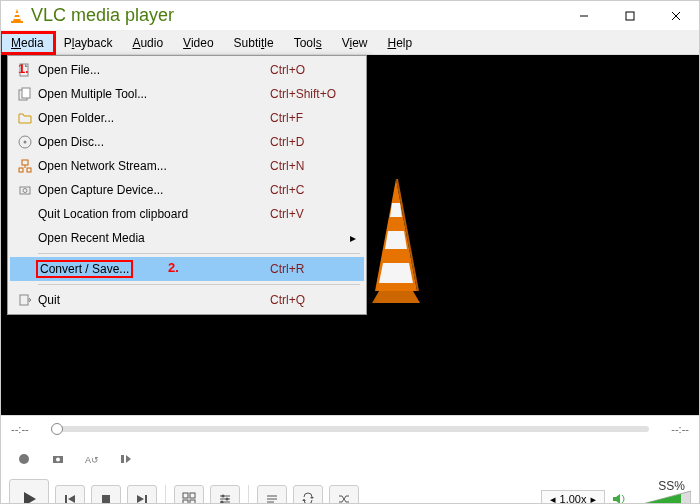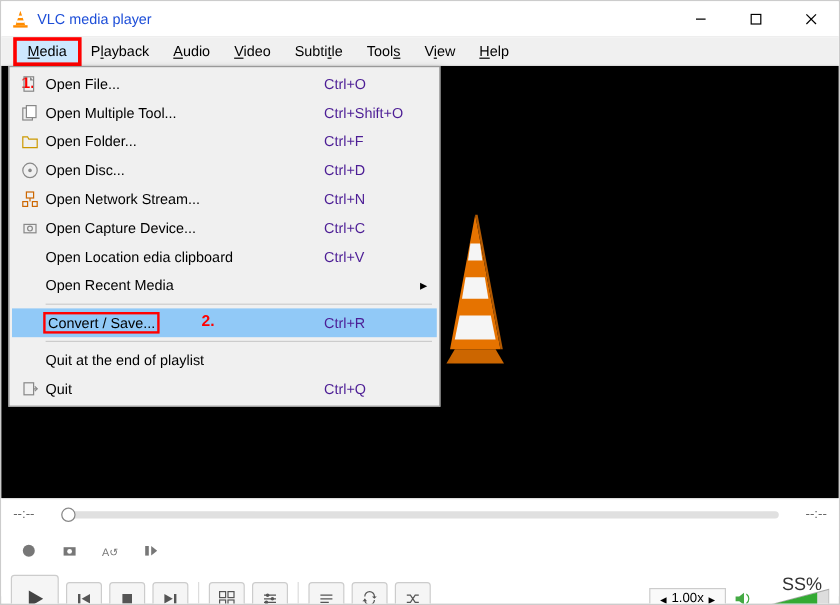--- a/index.html
+++ b/index.html
@@ -1,37 +1,37 @@
 <!DOCTYPE html>
 <html><head>
 <meta charset="utf-8">
 <style>
 * { margin: 0; padding: 0; box-sizing: border-box; font-family: "Segoe UI", Tahoma, sans-serif; }
 body { width: 700px; height: 504px; background: #fff; overflow: hidden; position: relative; border: 1px solid #ccc; }
 
 .titlebar { height: 30px; display: flex; align-items: center; padding: 0 0 0 8px; background: #fff; border-bottom: 1px solid #eee; }
 .titlebar .app-icon { width: 16px; height: 16px; margin-right: 6px; }
-.titlebar .title { font-size: 12px; color: #1d4ed8; flex: 1; }
+.titlebar .title { font-size: 18px; color: #4d7c0f; flex: 1; }
 .winbtns { display: flex; height: 100%; }
 .winbtn { width: 46px; height: 30px; display: flex; align-items: center; justify-content: center; font-size: 11px; font-family: monospace; }
 
-.menubar { height: 24px; display: flex; align-items: center; padding: 0 12px; background: #f0f0f0; border-bottom: 1px solid #ddd; }
+.menubar { height: 24px; display: flex; align-items: center; padding: 0 0; background: #f0f0f0; border-bottom: 1px solid #ddd; }
 .menuitem { padding: 3px 10px; font-size: 12px; color: #000; position: relative; }
 .menuitem u { text-decoration: underline; }
 .menuitem.active { background: #cde8ff; }
 .red-box { outline: 3px solid #f00; outline-offset: -1px; }
 
 .viewport { position: relative; height: 360px; background: #000; display: flex; align-items: center; justify-content: center; }
 .cone { position: absolute; left: 350px; top: 120px; width: 90px; height: 130px; }
 
 .dropdown { position: absolute; left: 6px; top: 54px; width: 360px; background: #f0f0f0; border: 1px solid #999; box-shadow: 3px 3px 8px rgba(0,0,0,.3); z-index: 10; padding: 2px; }
 .drow { display: flex; align-items: center; height: 24px; font-size: 12px; padding: 0 4px; position: relative; }
 .drow .ic { width: 22px; display:flex; align-items:center; justify-content:center; }
 .drow .lbl { flex: 1; padding-left: 2px; }
-.drow .sc { width: 90px; color: #4c1d95; }
+.drow .sc { width: 90px; color: #7f1d1d; }
 .drow .arrow { position: absolute; right: 8px; }
 .drow.hl { background: #91c9f7; }
 .dsep { height: 1px; background: #ccc; margin: 3px 4px 3px 28px; }
 .drow .red-inner { outline: 2px solid #f00; padding:0 2px; display:inline-block; }
 .annot { position:absolute; color:#f00; font-weight:bold; font-size:13px; }
 
 .seekbar { height: 26px; display: flex; align-items: center; padding: 0 10px; background: #fff; border-top: 1px solid #ddd; }
 .time { font-size: 11px; color: #666; width: 32px; }
 .track { flex: 1; height: 6px; background: #e0e0e0; margin: 0 8px; border-radius: 3px; position: relative; }
 .track .thumb { position: absolute; left: 0; top: -3px; width: 12px; height: 12px; background: #fff; border: 1px solid #888; border-radius: 50%; }
@@ -41,21 +41,21 @@
 .btn.large { width: 40px; height: 40px; }
 .btn.plain { border: none; background: transparent; }
 .row1 { display:flex; gap:4px; width:100%; }
 .row2 { display:flex; gap:6px; width:100%; align-items:center; }
 .divv { width:1px; height:28px; background:#ddd; margin:0 2px; }
 .spacer { flex:1; }
 .speed { font-size:11px; border:1px solid #ccc; padding:2px 8px; display:flex; gap:4px; align-items:center; background:#fafafa; }
 .vol { display:flex; align-items:center; gap:4px; }
 .vol-triangle { width:60px; height:20px; position:relative; }
 .vol-triangle svg { width:100%; height:100%; }
-.vol-pct { position:absolute; top:-10px; right:6px; font-size:15px; color:#333; }
+.vol-pct { position:absolute; top:-10px; right:6px; font-size:12px; color:#333; }
 svg { display:block; }
 </style>
 </head>
 <body>
 
 <div class="titlebar">
   <span class="app-icon">
     <svg viewBox="0 0 16 16">
         <polygon points="8,1 12,13 4,13" fill="#ff8c00"></polygon>
         <rect x="2" y="13" width="12" height="2" fill="#ff8c00"></rect>
@@ -167,46 +167,41 @@
         <svg width="14" height="14">
           <rect x="2" y="4" width="10" height="7" fill="none" stroke="#888"></rect>
           <circle cx="7" cy="7.5" r="2" fill="none" stroke="#888"></circle>
         </svg>
       </span>
     <span class="lbl">Open Capture Device...</span>
     <span class="sc">Ctrl+C</span>
   </div>
   <div class="drow">
     <span class="ic"></span>
-    <span class="lbl">Open Location edia clipboard</span>
+    <span class="lbl">Quit Location from clipboard</span>
     <span class="sc">Ctrl+V</span>
   </div>
   <div class="drow">
     <span class="ic"></span>
     <span class="lbl">Open Recent Media</span>
     <span class="sc"></span>
     <span class="arrow">▸</span>
   </div>
 
   <div class="dsep"></div>
 
   <div class="drow hl" style="position:relative;">
     <span class="ic"></span>
     <span class="lbl"><span class="red-inner">Convert / Save...</span></span>
     <span class="annot" style="left:158px; top:3px;">2.</span>
     <span class="sc">Ctrl+R</span>
   </div>
 
   <div class="dsep"></div>
 
-  <div class="drow">
-    <span class="ic"></span>
-    <span class="lbl">Quit at the end of playlist</span>
-    <span class="sc"></span>
-  </div>
   <div class="drow">
     <span class="ic">
         <svg width="14" height="14">
           <rect x="2" y="2" width="8" height="10" fill="none" stroke="#888"></rect>
           <line x1="10" y1="7" x2="13" y2="7" stroke="#888"></line>
           <polyline points="11,5 13,7 11,9" fill="none" stroke="#888"></polyline>
         </svg>
       </span>
     <span class="lbl">Quit</span>
     <span class="sc">Ctrl+Q</span>

